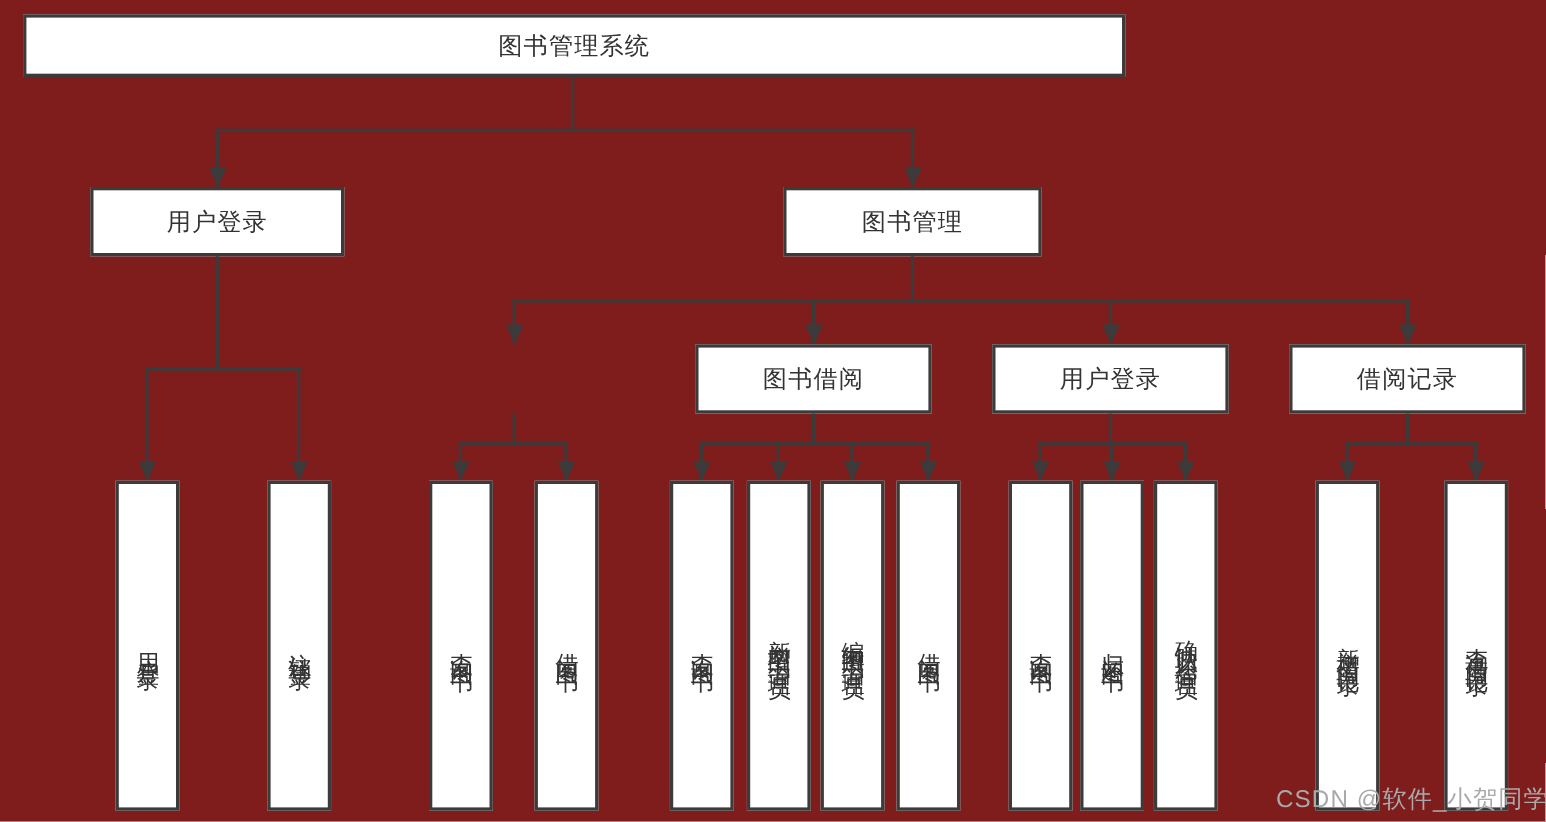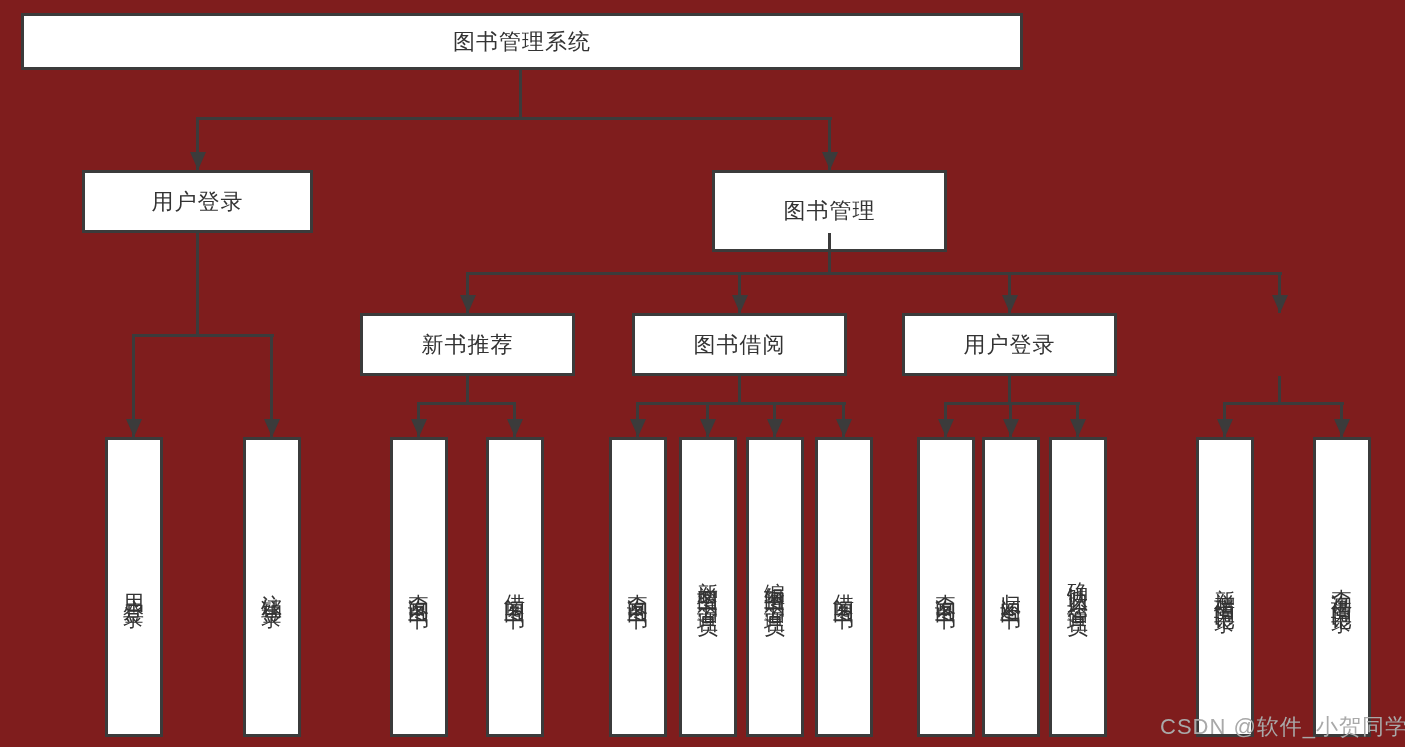--- a/index.html
+++ b/index.html
@@ -71,21 +71,21 @@
   <div class="v" style="left:519px;top:70px;height:50px;"></div>
   <div class="h" style="left:197px;top:117px;width:635px;"></div>
   <div class="v" style="left:196px;top:117px;height:53px;"></div>
   <div class="v" style="left:828px;top:117px;height:53px;"></div>
   <div class="arrow" style="left:190px;top:152px;"></div>
   <div class="arrow" style="left:822px;top:152px;"></div>
 
   <div class="node" style="left:82px;top:170px;width:231px;height:63px;">
     <span>用户登录</span>
   </div>
-  <div class="node" style="left:712px;top:170px;width:235px;height:82px;">
+  <div class="node" style="left:712px;top:170px;width:235px;height:63px;">
     <span>图书管理</span>
   </div>
 
   <div class="v" style="left:196px;top:233px;height:103px;"></div>
   <div class="h" style="left:132px;top:334px;width:142px;"></div>
   <div class="v" style="left:132px;top:334px;height:103px;"></div>
   <div class="v" style="left:270px;top:334px;height:103px;"></div>
   <div class="arrow" style="left:126px;top:419px;"></div>
   <div class="arrow" style="left:264px;top:419px;"></div>
 
@@ -93,28 +93,28 @@
   <div class="h" style="left:466px;top:272px;width:816px;"></div>
   <div class="v" style="left:466px;top:272px;height:41px;"></div>
   <div class="v" style="left:738px;top:272px;height:41px;"></div>
   <div class="v" style="left:1008px;top:272px;height:41px;"></div>
   <div class="v" style="left:1278px;top:272px;height:41px;"></div>
   <div class="arrow" style="left:460px;top:295px;"></div>
   <div class="arrow" style="left:732px;top:295px;"></div>
   <div class="arrow" style="left:1002px;top:295px;"></div>
   <div class="arrow" style="left:1272px;top:295px;"></div>
 
-  <div class="node" style="left:360px;top:313px;width:215px;height:63px;">
-    <span>新书推荐</span>
-  </div>
   <div class="node" style="left:632px;top:313px;width:215px;height:63px;font-family:Liberation Mono, monospace;">
     <span>图书借阅</span>
   </div>
   <div class="node" style="left:902px;top:313px;width:215px;height:63px;">
     <span>用户登录</span>
+  </div>
+  <div class="node" style="left:1172px;top:313px;width:215px;height:63px;">
+    <span>借阅记录</span>
   </div>
 
   <div class="v" style="left:466px;top:376px;height:29px;"></div>
   <div class="h" style="left:417px;top:402px;width:99px;"></div>
   <div class="v" style="left:417px;top:402px;height:35px;"></div>
   <div class="v" style="left:513px;top:402px;height:35px;"></div>
   <div class="arrow" style="left:411px;top:419px;"></div>
   <div class="arrow" style="left:507px;top:419px;"></div>
 
   <div class="v" style="left:738px;top:376px;height:29px;"></div>

